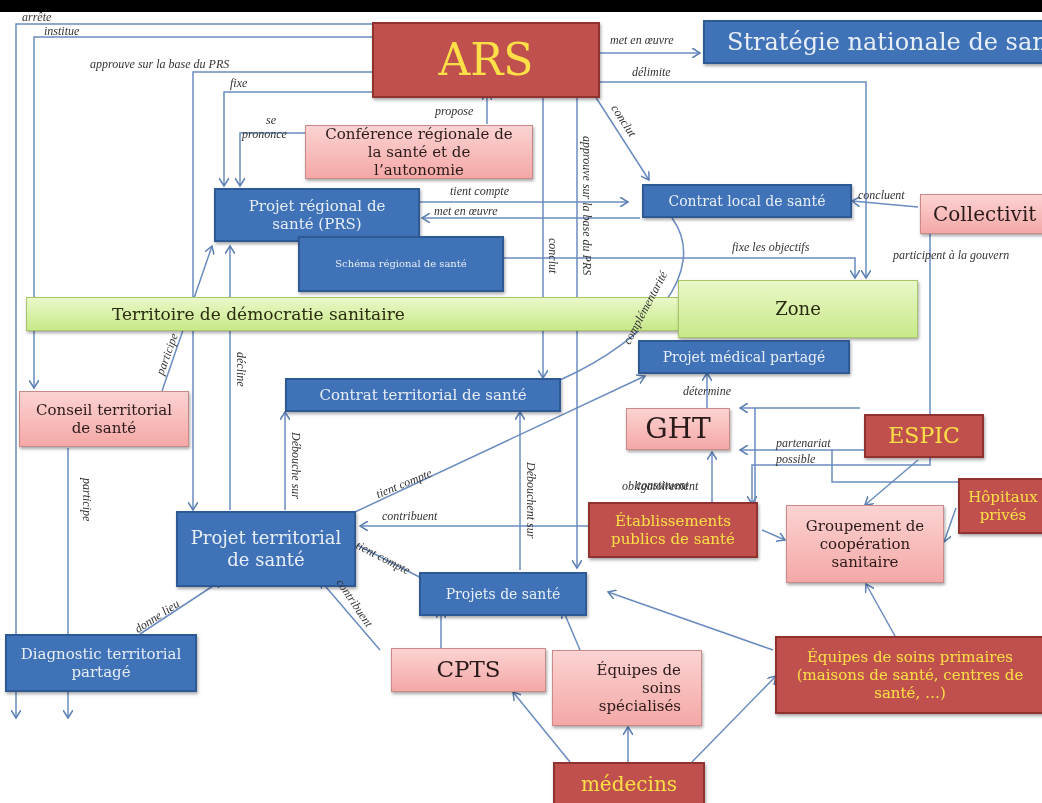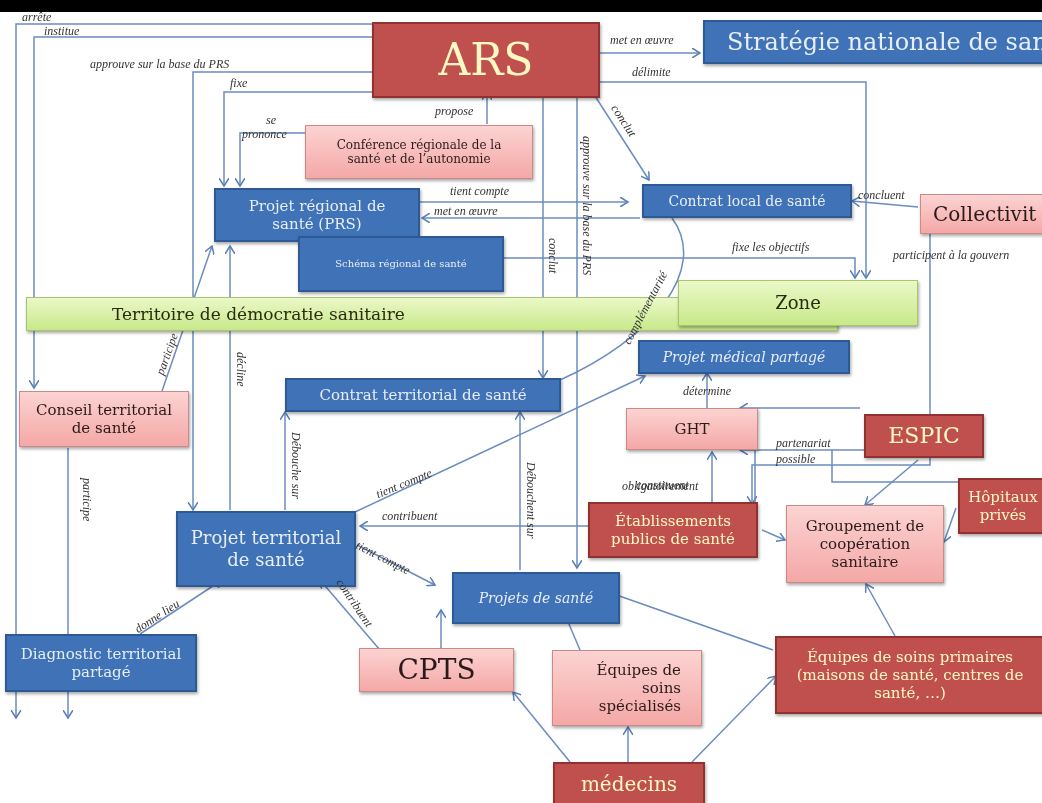--- a/index.html
+++ b/index.html
@@ -3,21 +3,21 @@
 <meta charset="utf-8">
 <style>
   html, body { margin:0; padding:0; }
   body { width:1042px; height:803px; position:relative; overflow:hidden; background:#ffffff;
          font-family:"DejaVu Serif", "Liberation Serif", serif; }
   .topbar { position:absolute; left:0; top:0; width:1042px; height:12px; background:#000; }
   svg.links { position:absolute; left:0; top:0; width:1042px; height:803px; }
   .node { position:absolute; box-sizing:border-box; display:flex; align-items:center; justify-content:center;
           text-align:center; line-height:1.2; box-shadow:1px 2px 3px rgba(0,0,0,0.35); }
   .blue { background:#3f72b6; color:#e8eef8; border:2px solid #2d5a95; }
-  .darkred { background:#c0504d; color:#fef9c3; border:2px solid #8f3230; }
+  .darkred { background:#c0504d; color:#fde047; border:2px solid #8f3230; }
   .pink { background:linear-gradient(#fbd3d2,#f4a8a6); color:#2b1a1a; border:1px solid #c98a88; }
   .green { background:linear-gradient(#eaf8c8,#c8e98a); color:#2b2b10; border:1px solid #a7c66a; }
   .lbl { position:absolute; font-style:italic; font-size:12px; color:#333; white-space:nowrap; font-family:"Liberation Serif","DejaVu Serif",serif; }
   .rot { transform-origin:left top; }
 </style>
 </head>
 <body>
 
 <div class="topbar"></div>
 
@@ -108,39 +108,39 @@
     <path d="M570,762 L513,692" marker-end="url(#ah)"></path>
 
     <path d="M628,762 L628,727" marker-end="url(#ah)"></path>
 
     <path d="M692,762 L776,676" marker-end="url(#ah)"></path>
   </g>
 </svg>
 
 <div class="node darkred" style="left:372px;top:22px;width:228px;height:76px;font-size:44px;">ARS</div>
 <div class="node blue" style="left:703px;top:20px;width:345px;height:44px;font-size:24px;justify-content:flex-start;padding-left:22px;overflow:hidden;white-space:nowrap;">Stratégie nationale de sant</div>
-<div class="node pink" style="left:305px;top:125px;width:228px;height:54px;font-size:12px;padding:0 16px;">Conférence régionale de la santé et de l’autonomie</div>
+<div class="node pink" style="left:305px;top:125px;width:228px;height:54px;font-size:15px;padding:0 16px;">Conférence régionale de la santé et de l’autonomie</div>
 <div class="node blue" style="left:214px;top:188px;width:206px;height:54px;font-size:15px;padding:0 30px;">Projet régional de santé (PRS)</div>
 <div class="node blue" style="left:298px;top:236px;width:206px;height:56px;font-size:10px;padding:0 30px;">Schéma régional de santé</div>
 <div class="node blue" style="left:642px;top:184px;width:210px;height:34px;font-size:14px;">Contrat local de santé</div>
 <div class="node pink" style="left:920px;top:194px;width:130px;height:40px;font-size:20px;justify-content:flex-start;padding-left:12px;overflow:hidden;white-space:nowrap;">Collectivit</div>
 <div class="node green" style="left:26px;top:297px;width:812px;height:34px;font-size:17px;justify-content:flex-start;padding-left:85px;">Territoire de démocratie sanitaire</div>
-<div class="node green" style="left:678px;top:280px;width:240px;height:46px;font-size:18px;text-align:center;">Zone</div>
-<div class="node blue" style="left:638px;top:340px;width:212px;height:34px;font-size:14px;font-style:italic;">Projet médical partagé</div>
+<div class="node green" style="left:678px;top:280px;width:240px;height:58px;font-size:18px;text-align:center;">Zone</div>
+<div class="node blue" style="left:638px;top:340px;width:212px;height:34px;font-size:14px;">Projet médical partagé</div>
 <div class="node pink" style="left:19px;top:391px;width:170px;height:56px;font-size:15px;padding:0 14px;">Conseil territorial de santé</div>
 <div class="node blue" style="left:285px;top:378px;width:276px;height:34px;font-size:15px;">Contrat territorial de santé</div>
-<div class="node pink" style="left:626px;top:408px;width:132px;height:42px;font-size:15px;">GHT</div>
+<div class="node pink" style="left:626px;top:408px;width:104px;height:42px;font-size:28px;">GHT</div>
 <div class="node darkred" style="left:864px;top:414px;width:120px;height:44px;font-size:22px;">ESPIC</div>
 <div class="node darkred" style="left:958px;top:478px;width:90px;height:56px;font-size:15px;overflow:hidden;">Hôpitaux privés</div>
 <div class="node blue" style="left:176px;top:511px;width:180px;height:76px;font-size:18px;padding:7px 10px;">Projet territorial de santé</div>
 <div class="node darkred" style="left:588px;top:502px;width:170px;height:56px;font-size:15px;padding:0 10px;">Établissements publics de santé</div>
 <div class="node pink" style="left:786px;top:505px;width:158px;height:78px;font-size:15px;padding:0 10px;">Groupement de coopération sanitaire</div>
-<div class="node blue" style="left:452px;top:572px;width:168px;height:52px;font-size:14px;font-style:italic;">Projets de santé</div>
+<div class="node blue" style="left:419px;top:572px;width:168px;height:44px;font-size:14px;">Projets de santé</div>
 <div class="node blue" style="left:5px;top:634px;width:192px;height:58px;font-size:15px;padding:0 10px;">Diagnostic territorial partagé</div>
-<div class="node pink" style="left:359px;top:648px;width:155px;height:44px;font-size:28px;">CPTS</div>
+<div class="node pink" style="left:391px;top:648px;width:155px;height:44px;font-size:23px;">CPTS</div>
 <div class="node pink" style="left:552px;top:650px;width:150px;height:76px;font-size:15px;padding:0 20px;text-align:right;">Équipes de soins spécialisés</div>
 <div class="node darkred" style="left:775px;top:636px;width:270px;height:78px;font-size:15px;padding:0 16px;">Équipes de soins primaires (maisons de santé, centres de santé, …)</div>
 <div class="node darkred" style="left:553px;top:762px;width:152px;height:44px;font-size:20px;">médecins</div>
 
 <span class="lbl" style="left:22px;top:10px;">arrête</span>
 <span class="lbl" style="left:44px;top:24px;">institue</span>
 <span class="lbl" style="left:90px;top:57px;">approuve sur la base du PRS</span>
 <span class="lbl" style="left:230px;top:76px;">fixe</span>
 <span class="lbl" style="left:266px;top:113px;">se</span>
 <span class="lbl" style="left:242px;top:127px;">prononce</span>

